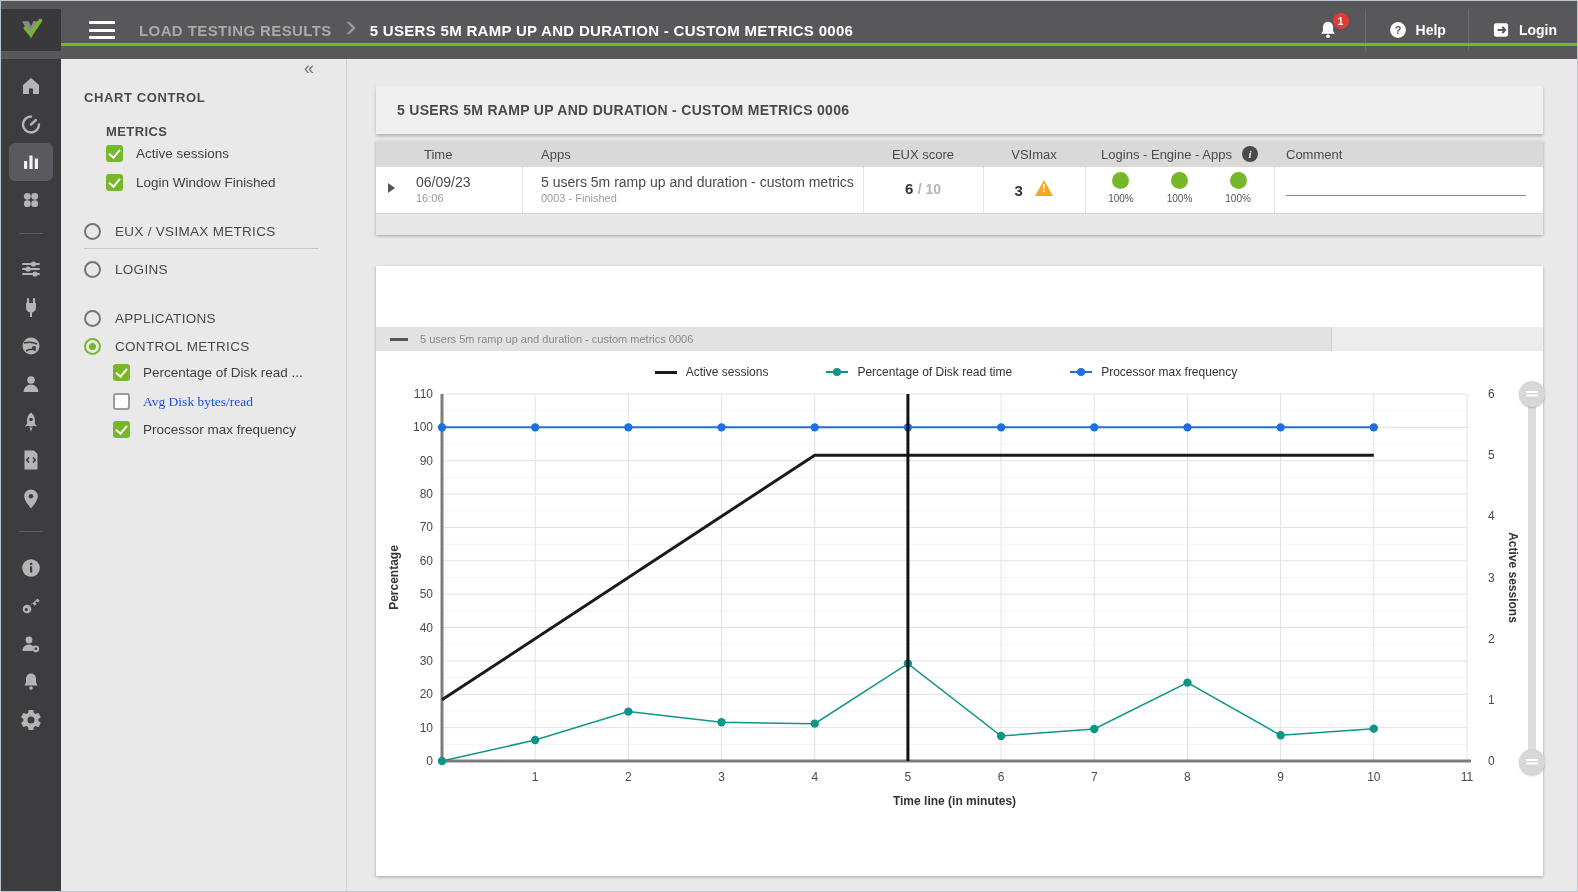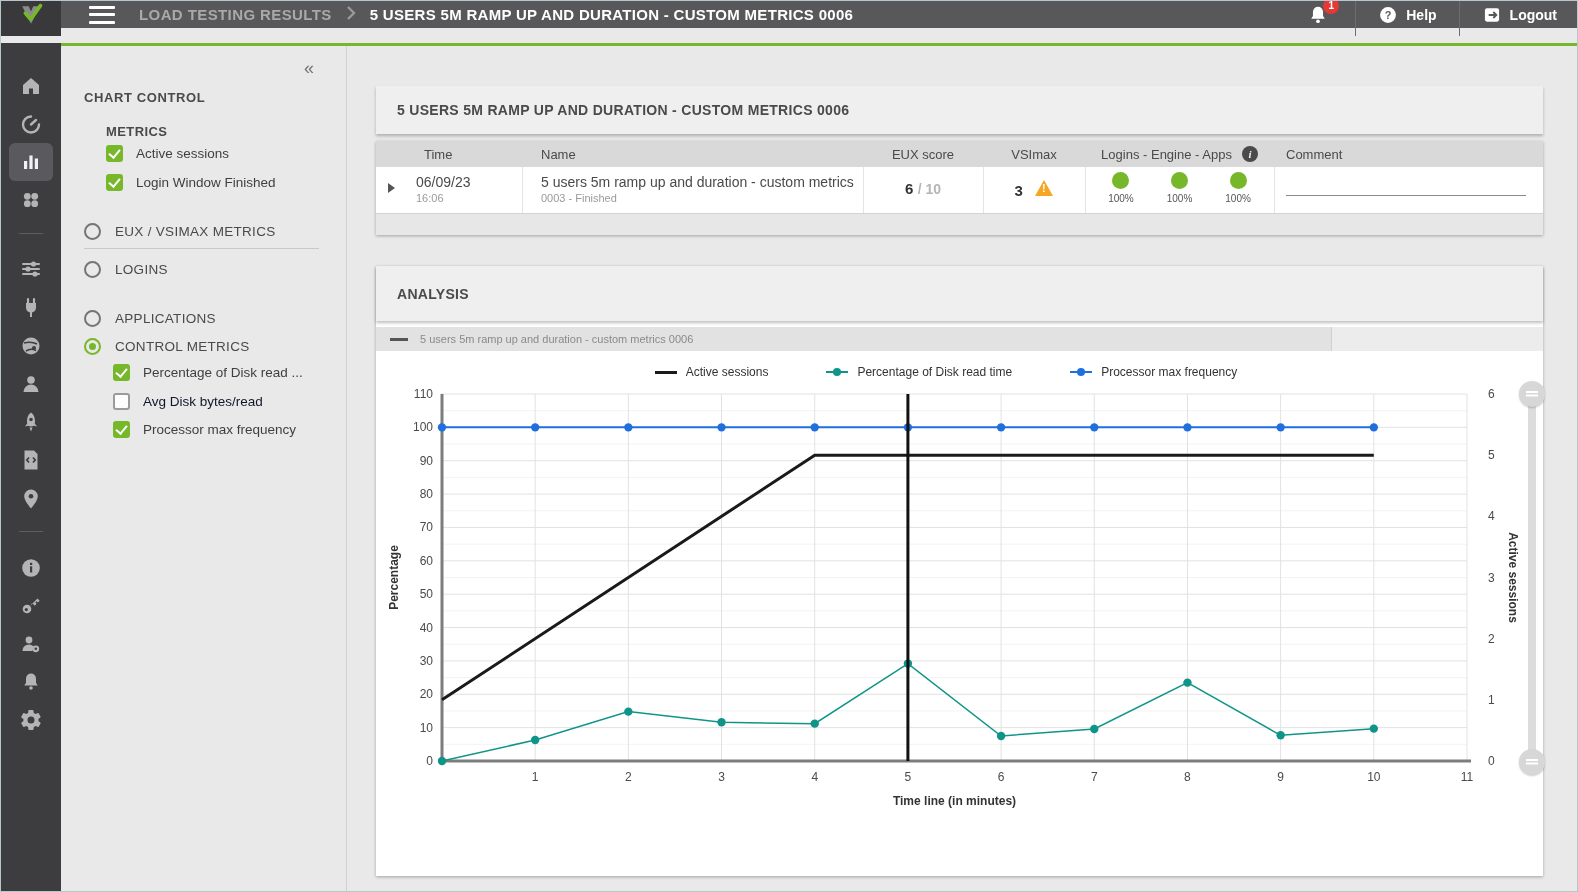--- a/index.html
+++ b/index.html
@@ -1,21 +1,21 @@
 <!DOCTYPE html>
 <html><head>
 <meta charset="utf-8">
 <style>
   * { margin:0; padding:0; box-sizing:border-box; }
   html,body { width:1578px; height:892px; }
   body { font-family:"Liberation Sans", sans-serif; background:#e9e9e9; overflow:hidden; }
   .screen { position:relative; width:1578px; height:892px; background:#e9e9e9; border:1px solid #b9c6ce; overflow:hidden; }
 
   
-  .topbar { position:absolute; left:0; top:0; width:1578px; height:27px; background:#58585a; display:flex; align-items:center; z-index:30; }
+  .topbar { position:absolute; left:0; top:0; width:1578px; height:58px; background:#58585a; display:flex; align-items:center; z-index:30; }
   .logo-box { width:60px; height:42px; background:#39393b; display:flex; align-items:center; justify-content:center; flex:0 0 auto; }
   .hamburger { margin-left:28px; width:26px; height:18px; display:flex; flex-direction:column; justify-content:space-between; cursor:pointer; flex:0 0 auto; }
   .hamburger span { display:block; height:3px; background:#ffffff; border-radius:1px; }
   .crumb { margin-left:24px; color:#a9a9a9; font-size:15px; letter-spacing:.4px; font-weight:bold; }
   .crumb-sep { margin:0 14px; display:inline-block; }
   .page-title { color:#ffffff; font-size:15px; font-weight:bold; letter-spacing:.3px; }
   .topbar-right { margin-left:auto; display:flex; align-items:center; height:42px; }
   .bell-wrap { position:relative; padding:0 26px; cursor:pointer; height:42px; display:flex; align-items:center; }
   .badge { position:absolute; top:4px; right:16px; min-width:16px; height:16px; border-radius:8px; background:#e53935; color:#fff; font-size:10px; font-weight:bold; display:flex; align-items:center; justify-content:center; padding:0 4px; }
   .tb-divider { width:1px; height:42px; background:#6d6d6f; }
@@ -32,21 +32,21 @@
   .panel { position:absolute; left:60px; top:45px; width:285px; height:847px; background:#e9e9e9; }
   .panel-collapse { position:absolute; right:32px; top:12px; font-size:18px; color:#757575; cursor:pointer; }
   .panel-title { position:absolute; left:23px; top:44px; font-size:13px; font-weight:bold; color:#4a4a4a; letter-spacing:.6px; }
   .metrics-head { position:absolute; left:45px; top:78px; font-size:13px; font-weight:bold; color:#4a4a4a; letter-spacing:.4px; }
   .check-row { position:absolute; left:45px; display:flex; align-items:center; gap:13px; cursor:pointer; }
   .cbox { width:17px; height:17px; border-radius:3px; background:#76b82a; position:relative; flex:0 0 auto; }
   .cbox:after { content:""; position:absolute; left:5px; top:2px; width:5px; height:9px; border:solid #ffffff; border-width:0 2px 2px 0; transform:rotate(40deg); }
   .cbox.un { background:#fdfdfd; border:2px solid #9b9b9b; }
   .cbox.un:after { display:none; }
   .check-label { font-size:13.5px; color:#3f3f3f; }
-  .check-label.dis { color:#0f172a; }
+  .check-label.dis { color:#1d4ed8;font-family:Liberation Serif, serif; }
   .panel-divider { position:absolute; left:23px; top:202px; width:235px; height:1px; background:#c9c9c9; }
   .radio-row { position:absolute; left:23px; display:flex; align-items:center; gap:14px; cursor:pointer; }
   .rdo { width:17px; height:17px; border-radius:50%; border:2px solid #757575; background:transparent; position:relative; flex:0 0 auto; }
   .rdo.sel { border-color:#76b82a; }
   .rdo.sel:after { content:""; position:absolute; left:3px; top:3px; width:7px; height:7px; border-radius:50%; background:#76b82a; }
   .radio-label { font-size:13.5px; color:#4a4a4a; letter-spacing:.3px; }
   .vdivider { position:absolute; left:345px; top:45px; width:1px; height:847px; background:#d2d2d2; }
 
   
   .card-header { background:#efefef; box-shadow:0 2px 3px rgba(0,0,0,.25); position:relative; z-index:3; }
@@ -132,21 +132,21 @@
           <text x="12" y="16.6" font-size="13" font-weight="bold" fill="#58585a" text-anchor="middle" font-family="Liberation Sans, sans-serif">?</text>
         </svg>
         <span>Help</span>
       </div>
       <div class="tb-divider"></div>
       <div class="tb-btn">
         <svg width="20" height="20" viewBox="0 0 24 24">
           <rect x="3.5" y="4" width="17" height="16" rx="2.5" fill="#ffffff"></rect>
           <path d="M8 12h9M13.6 8.4L17.2 12l-3.6 3.6" fill="none" stroke="#58585a" stroke-width="2.2"></path>
         </svg>
-        <span>Logout</span>
+        <span>Login</span>
       </div>
     </div>
   </div>
   <div class="topbar-underline"></div>
 
   <div class="sidebar">
     <div class="side-item" style="top:24px">
       <svg width="24" height="24" viewBox="0 0 24 24">
           <path d="M4 11l8-7 8 7v9h-6v-5.5h-4V20H4z" fill="#b4b4b4"></path>
         </svg>
@@ -303,21 +303,21 @@
       <span class="check-label">Processor max frequency</span>
     </div>
   </div>
   <div class="vdivider"></div>
 
   <div class="results-card">
     <div class="card-header results-header">5 USERS 5M RAMP UP AND DURATION - CUSTOM METRICS 0006</div>
     <div class="table-block">
       <div class="thead">
         <div class="th" style="left:48px">Time</div>
-        <div class="th" style="left:165px">Name</div>
+        <div class="th" style="left:165px">Apps</div>
         <div class="th" style="left:487px; width:120px; justify-content:center">EUX score</div>
         <div class="th" style="left:607px; width:102px; justify-content:center">VSImax</div>
         <div class="th" style="left:709px; width:189px; justify-content:center">
           <span>Logins - Engine - Apps</span>
           <span class="info-circ">i</span>
         </div>
         <div class="th" style="left:910px">Comment</div>
       </div>
       <div class="trow">
         <div class="expander"></div>
@@ -356,21 +356,20 @@
         <div class="col-line" style="left:487px"></div>
         <div class="col-line" style="left:607px"></div>
         <div class="col-line" style="left:709px"></div>
         <div class="col-line" style="left:898px"></div>
       </div>
       <div class="tfoot"></div>
     </div>
   </div>
 
   <div class="analysis-card">
-    <div class="card-header analysis-header">ANALYSIS</div>
     <div class="series-bar">
       <span class="series-dash"></span>
       <span class="series-label">5 users 5m ramp up and duration - custom metrics 0006</span>
       <span class="series-bar-right"></span>
     </div>
     <div class="chart-area">
       <div class="legend-row">
         <div class="legend-item">
           <span class="lg-line" style="background: rgb(26, 26, 26);"></span>
           <span class="legend-label">Active sessions</span>

